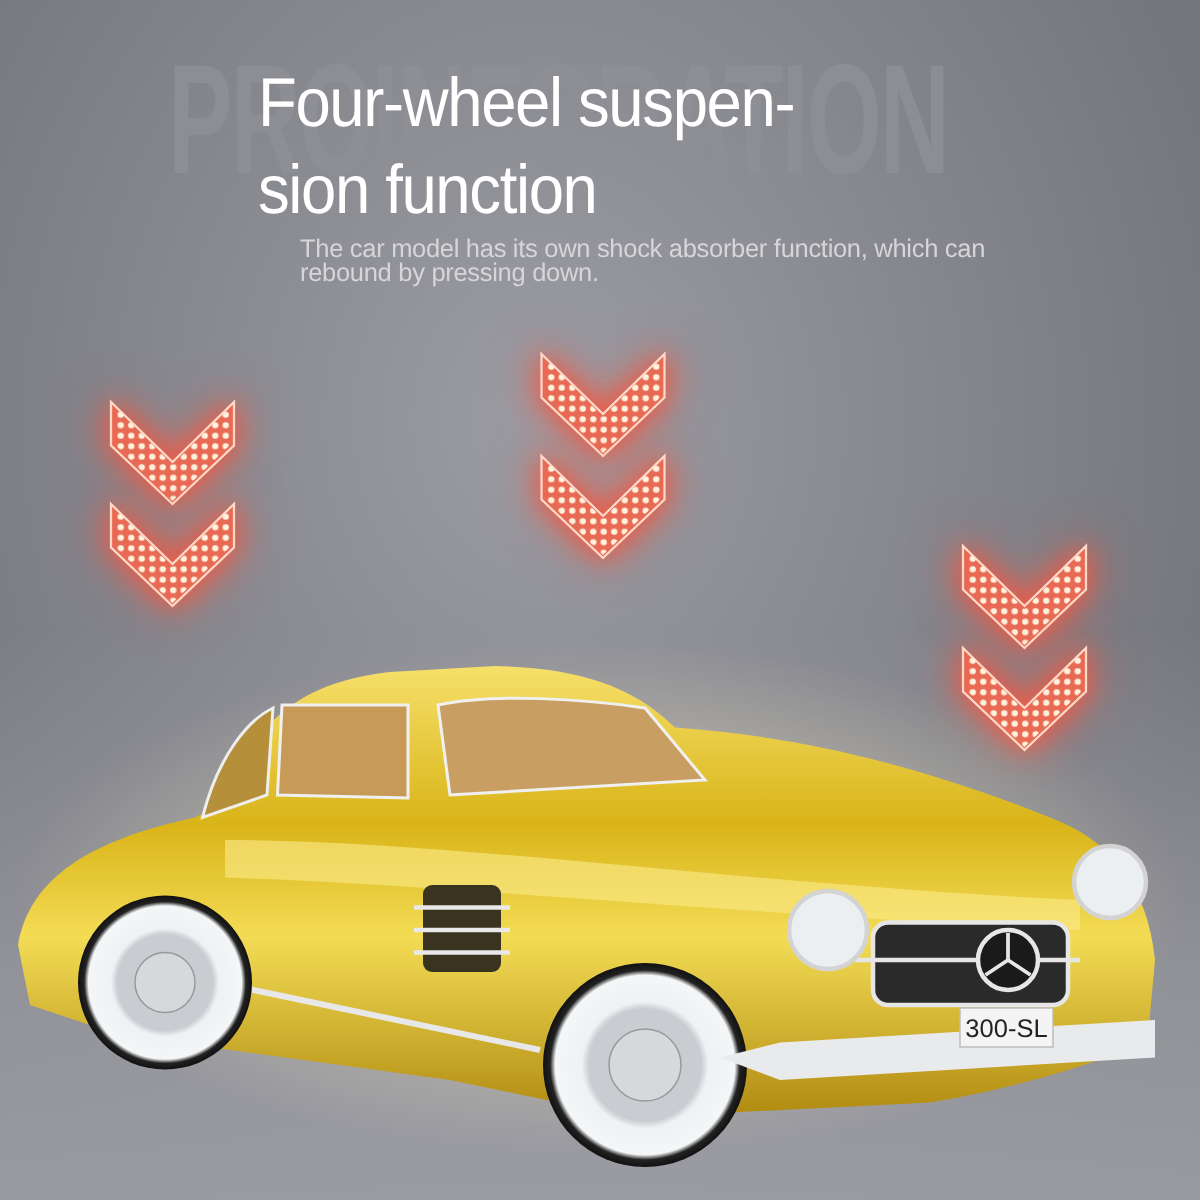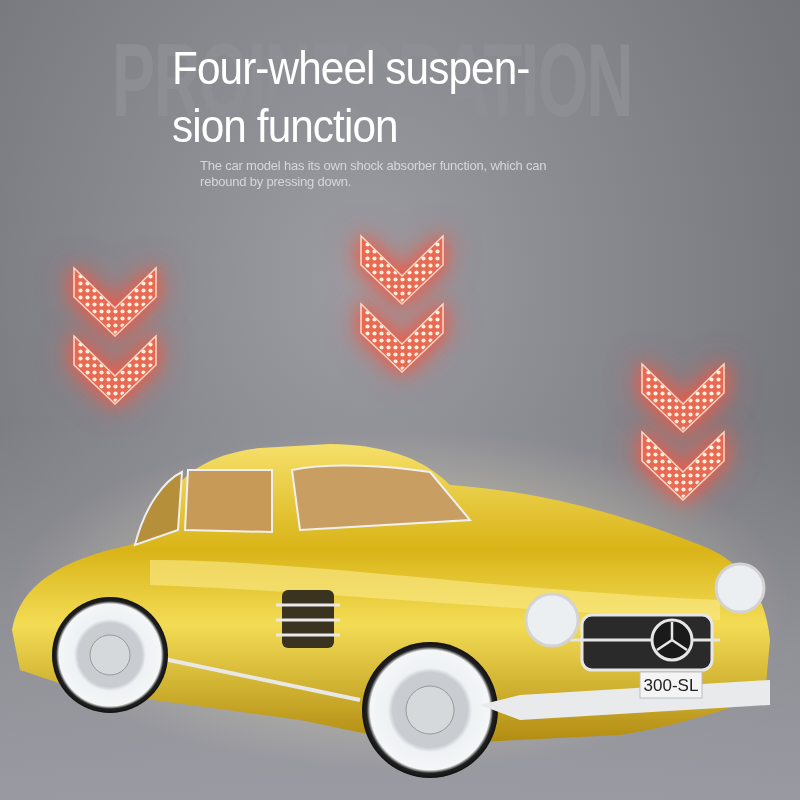--- a/index.html
+++ b/index.html
@@ -33,21 +33,21 @@
     font-family: "Liberation Sans", sans-serif;
     font-size:46px;
     line-height:58px;
     font-weight:400;
     letter-spacing:-1px;
   }
   .headline .ln { display:block; transform:scaleX(0.92); transform-origin:left center; white-space:nowrap; }
   .subtext {
     position:absolute; left:200px; top:158px; width:430px;
     color:#d6d6da;
-    font-size:13px;
+    font-size:17px;
     line-height:16px;
     letter-spacing:-0.2px;
   }
   .subtext span { display:block; white-space:nowrap; }
   .chevron-group { position:absolute; width:90px; }
   .chevron {
     display:block; width:90px; height:72px; margin-bottom:-4px;
     filter: drop-shadow(0 0 8px rgba(240,90,70,0.95)) drop-shadow(0 0 14px rgba(240,90,70,0.7));
   }
   .car {

